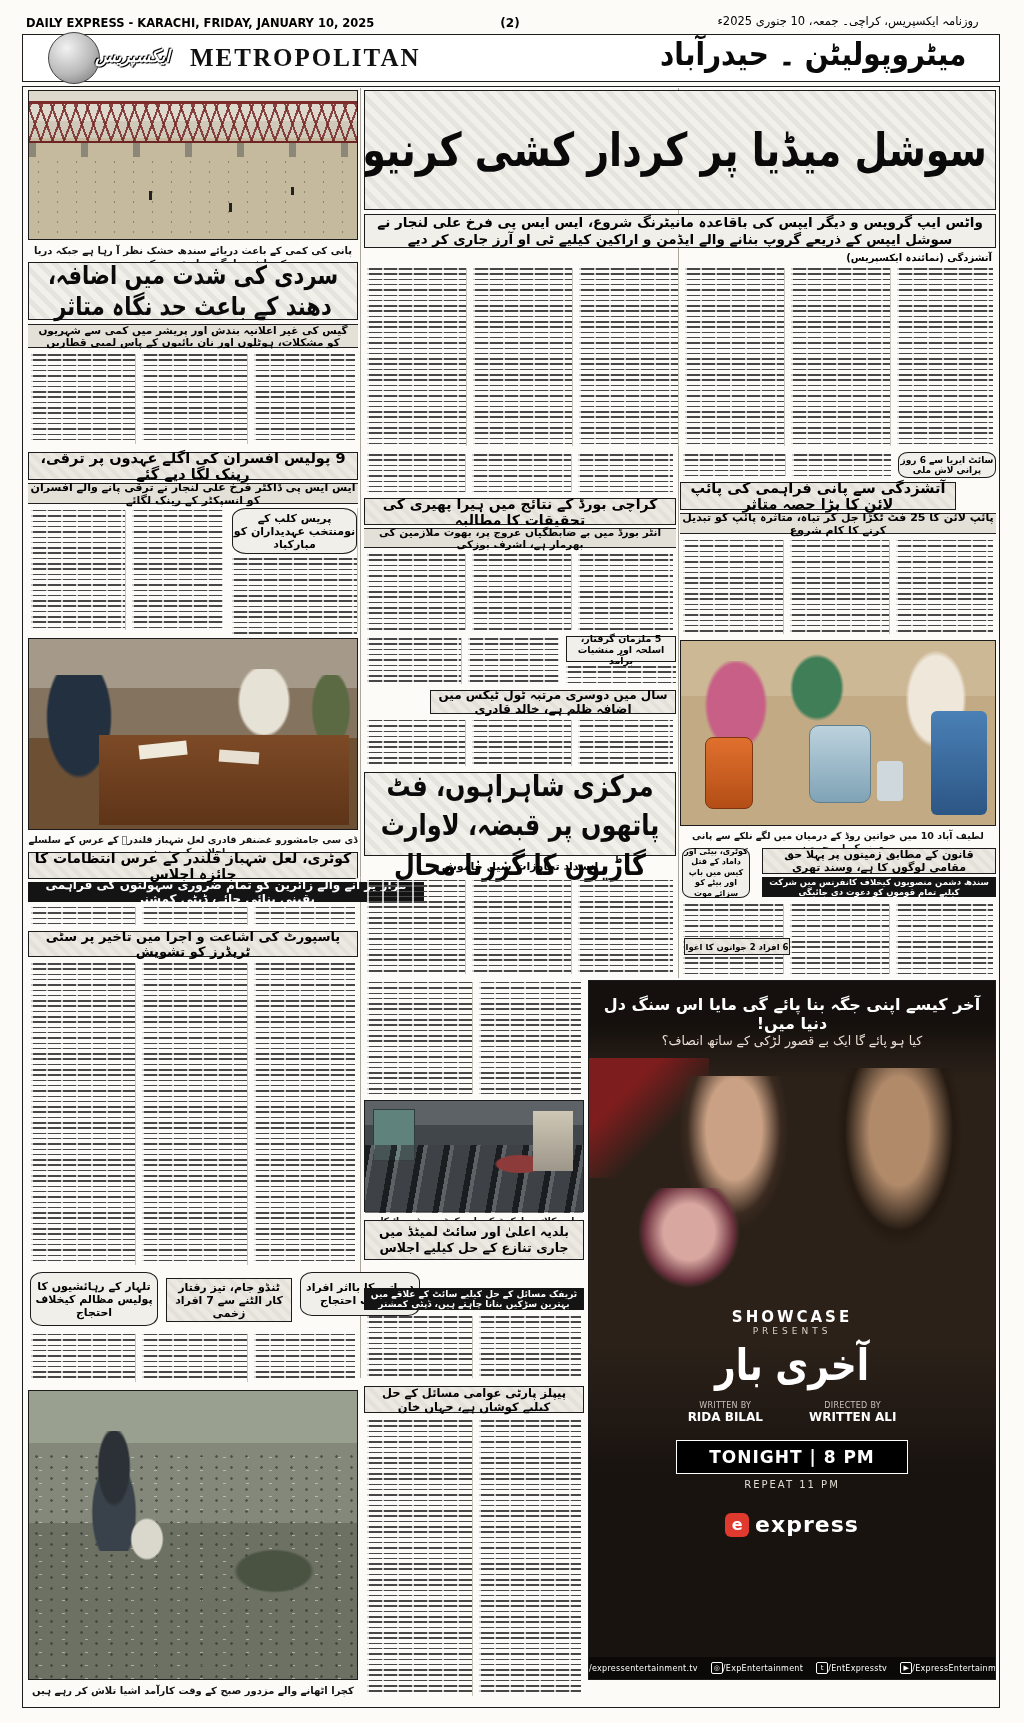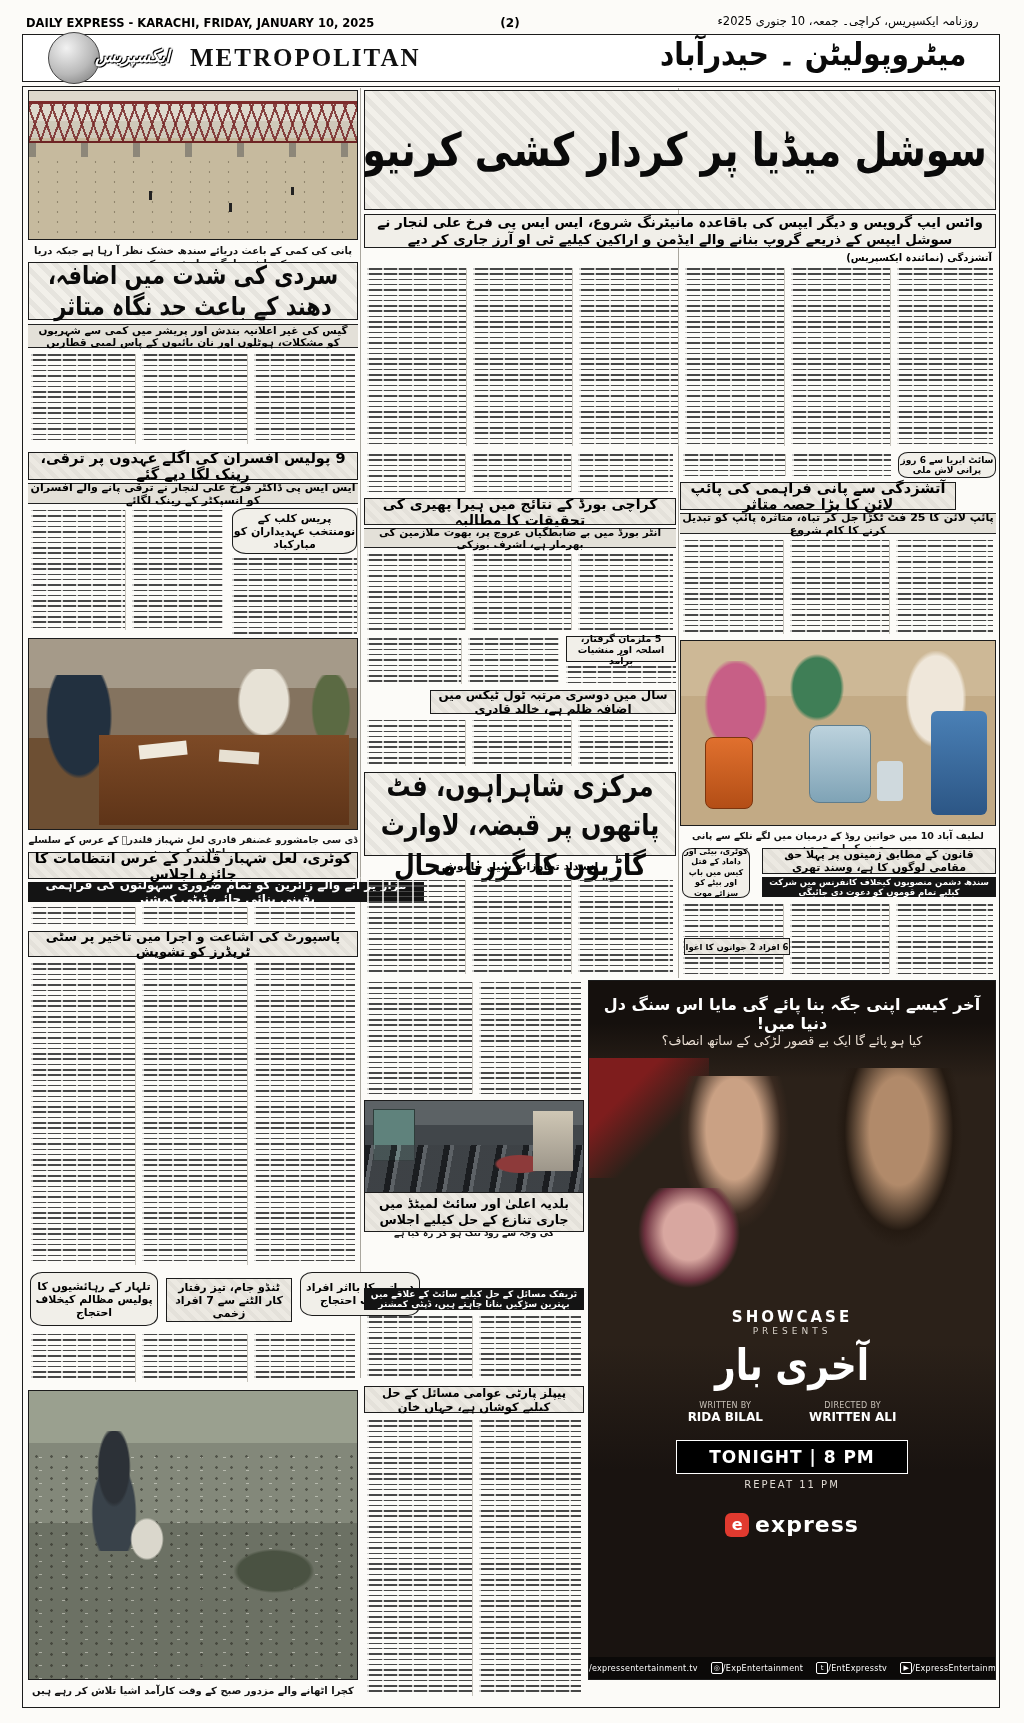--- a/index.html
+++ b/index.html
@@ -178,21 +178,21 @@
   </div>
 
 <div class="abs photo" style="left:364px;top:1100px;width:220px;height:112px;background:linear-gradient(180deg,#5c6265 0 22%,#41464a 22% 100%)">
   <div class="abs" style="left:8px;top:8px;width:42px;height:52px;background:#5f827c;border:1px solid #2e3d3a"></div>
   <div class="abs" style="left:0;top:44px;width:100%;height:68px;background:repeating-linear-gradient(100deg,rgba(20,22,25,.85) 0 6px,rgba(120,125,130,.5) 6px 10px,rgba(60,64,68,.7) 10px 26px)"></div>
   <div class="abs" style="left:120px;top:50px;width:70px;height:26px;background:radial-gradient(ellipse,#8d3a3a 0 46%,transparent 52%)"></div>
   <div class="abs" style="left:168px;top:10px;width:40px;height:60px;background:linear-gradient(180deg,#cfc7b5,#9d968a)"></div>
 </div>
 <div class="abs cap ur" style="left:364px;top:1216px;width:220px;font-size:9px">جامع کلاتھ مارکیٹ کے باہر کھڑی موٹر سائیکلوں کی وجہ سے روڈ تنگ ہو کر رہ گیا ہے</div>
 
-<div class="abs gbar ur" style="left:364px;top:1192px;width:220px;height:40px;font-size:12.5px;line-height:1.25;padding:14px 3px">بلدیہ اعلیٰ اور سائٹ لمیٹڈ میں جاری تنازع کے حل کیلیے اجلاس</div>
+<div class="abs gbar ur" style="left:364px;top:1220px;width:220px;height:40px;font-size:12.5px;line-height:1.25;padding:14px 3px">بلدیہ اعلیٰ اور سائٹ لمیٹڈ میں جاری تنازع کے حل کیلیے اجلاس</div>
 <div class="abs dbar ur" style="left:364px;top:1288px;width:220px;height:22px;font-size:9px;padding:0 2px">ٹریفک مسائل کے حل کیلیے سائٹ کے علاقے میں بہترین سڑکیں بنانا چاہتے ہیں، ڈپٹی کمشنر</div>
 <div class="abs cols" style="left:364px;top:1314px;width:220px;height:66px">
     <div class="tx"></div>
     <div class="tx"></div>
   </div>
 
 <div class="abs gbar ur" style="left:364px;top:1386px;width:220px;height:27px;font-size:11.5px;padding:0 2px">پیپلز پارٹی عوامی مسائل کے حل کیلیے کوشاں ہے، جہاں خان</div>
 <div class="abs cols" style="left:364px;top:1418px;width:220px;height:280px">
     <div class="tx"></div>
     <div class="tx"></div>

